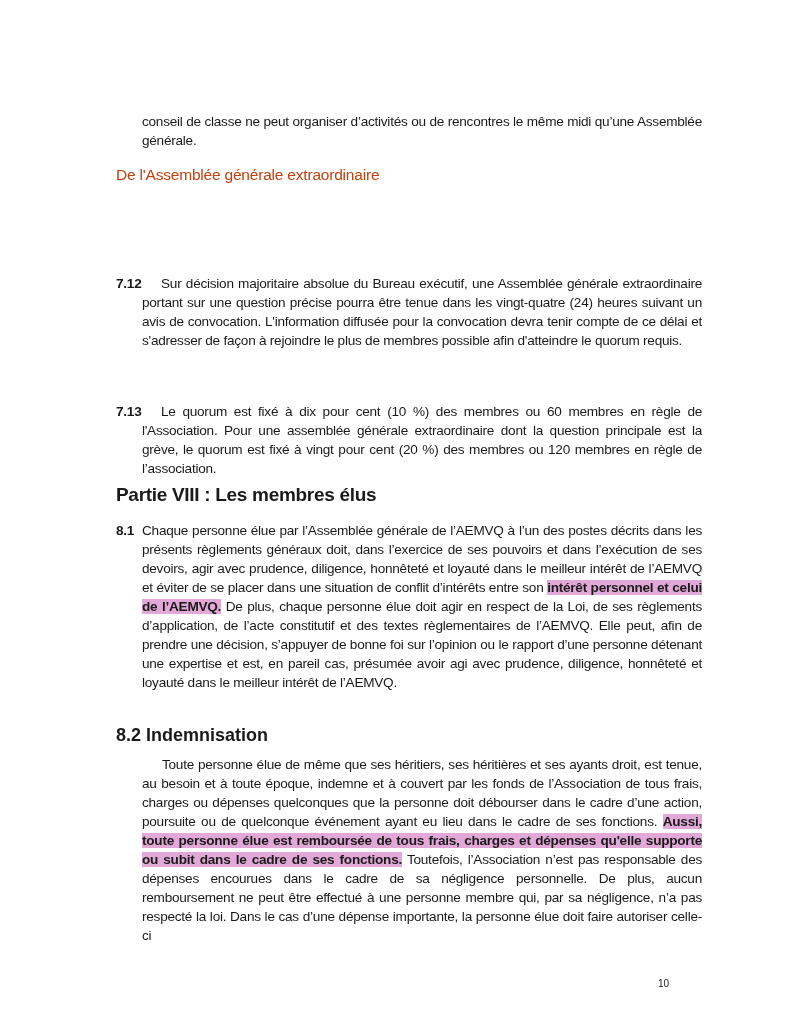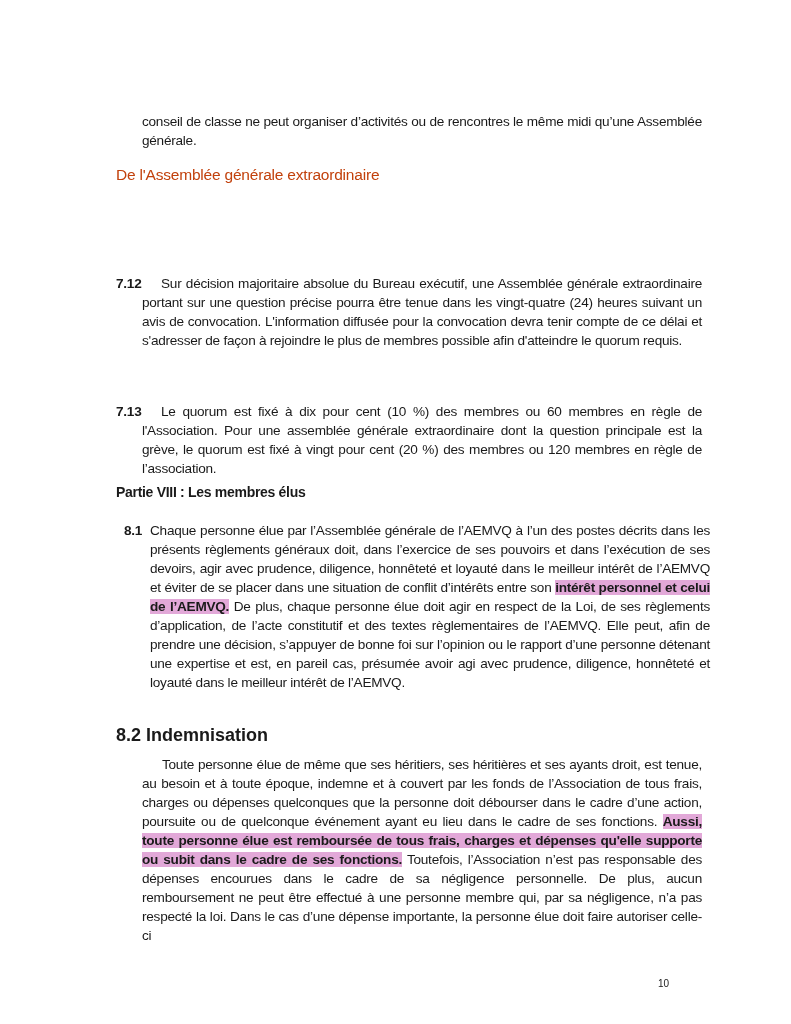--- a/index.html
+++ b/index.html
@@ -8,21 +8,21 @@
   .page { position: absolute; left: 0; top: 18px; width: 791px; height: 892px; }
   .txt { font-size: 13.6px; line-height: 19px; letter-spacing: -0.25px; }
   .just { text-align: justify; }
   .block { position: absolute; left: 116px; width: 560px; }
   .indent { padding-left: 26px; }
   .hang { padding-left: 26px; text-indent: -26px; }
   .num { font-weight: bold; display: inline-block; }
   .num.w2 { width: 45px; text-indent: 0; }
   .num.w1 { width: 26px; text-indent: 0; }
   .h-blue { position: absolute; left: 116px; top: 148px; font-size: 15.5px; color: #c2410c; letter-spacing: -0.2px; }
-  .h-part { position: absolute; left: 116px; top: 466px; font-size: 14px; font-weight: bold; letter-spacing: -0.3px; }
+  .h-part { position: absolute; left: 116px; top: 466px; font-size: 19px; font-weight: bold; letter-spacing: -0.3px; }
   .h-sub { position: absolute; left: 116px; top: 707px; font-size: 18px; font-weight: bold; }
   .hl { background: #e2a8d8; }
   .hl.b { font-weight: bold; }
   .pnum { position: absolute; left: 658px; top: 960px; font-size: 10px; }
   .firstindent { text-indent: 20px; }
 </style>
 </head>
 <body>
 
 <div class="page">
@@ -37,21 +37,21 @@
   <div class="block txt just hang" style="top:256px;">
     <span class="num w2">7.12</span><span>Sur décision majoritaire absolue du Bureau exécutif, une Assemblée générale extraordinaire portant sur une question précise pourra être tenue dans les vingt-quatre (24) heures suivant un avis de convocation. L'information diffusée pour la convocation devra tenir compte de ce délai et s'adresser de façon à rejoindre le plus de membres possible afin d'atteindre le quorum requis.</span>
   </div>
 
   <div class="block txt just hang" style="top:367px;margin-top:17px;">
     <span class="num w2">7.13</span><span>Le quorum est fixé à dix pour cent (10 %) des membres ou 60 membres en règle de l'Association. Pour une assemblée générale extraordinaire dont la question principale est la grève, le quorum est fixé à vingt pour cent (20 %) des membres ou 120 membres en règle de l’association.</span>
   </div>
 
   <div class="h-part">Partie VIII : Les membres élus</div>
 
-  <div class="block txt just hang" style="top:503px;margin-left:8px;">
+  <div class="block txt just hang" style="top:503px;">
     <span class="num w1">8.1</span><span>Chaque personne élue par l’Assemblée générale de l’AEMVQ à l’un des postes décrits dans les présents règlements généraux doit, dans l’exercice de ses pouvoirs et dans l’exécution de ses devoirs, agir avec prudence, diligence, honnêteté et loyauté dans le meilleur intérêt de l’AEMVQ et éviter de se placer dans une situation de conflit d’intérêts entre son </span><span class="hl b">intérêt personnel et celui de l’AEMVQ.</span><span> De plus, chaque personne élue doit agir en respect de la Loi, de ses règlements d’application, de l’acte constitutif et des textes règlementaires de l’AEMVQ. Elle peut, afin de prendre une décision, s’appuyer de bonne foi sur l’opinion ou le rapport d’une personne détenant une expertise et est, en pareil cas, présumée avoir agi avec prudence, diligence, honnêteté et loyauté dans le meilleur intérêt de l’AEMVQ.</span>
   </div>
 
   <div class="h-sub">8.2 Indemnisation</div>
 
   <div class="block txt just indent firstindent" style="top:737px;">
     <span>Toute personne élue de même que ses héritiers, ses héritières et ses ayants droit, est tenue, au besoin et à toute époque, indemne et à couvert par les fonds de l’Association de tous frais, charges ou dépenses quelconques que la personne doit débourser dans le cadre d’une action, poursuite ou de quelconque événement ayant eu lieu dans le cadre de ses fonctions. </span><span class="hl b">Aussi, toute personne élue est remboursée de tous frais, charges et dépenses qu'elle supporte ou subit dans le cadre de ses fonctions.</span><span> Toutefois, l’Association n’est pas responsable des dépenses encourues dans le cadre de sa négligence personnelle. De plus, aucun remboursement ne peut être effectué à une personne membre qui, par sa négligence, n’a pas respecté la loi. Dans le cas d’une dépense importante, la personne élue doit faire autoriser celle-ci</span>
   </div>
 
   <div class="pnum">10</div>

